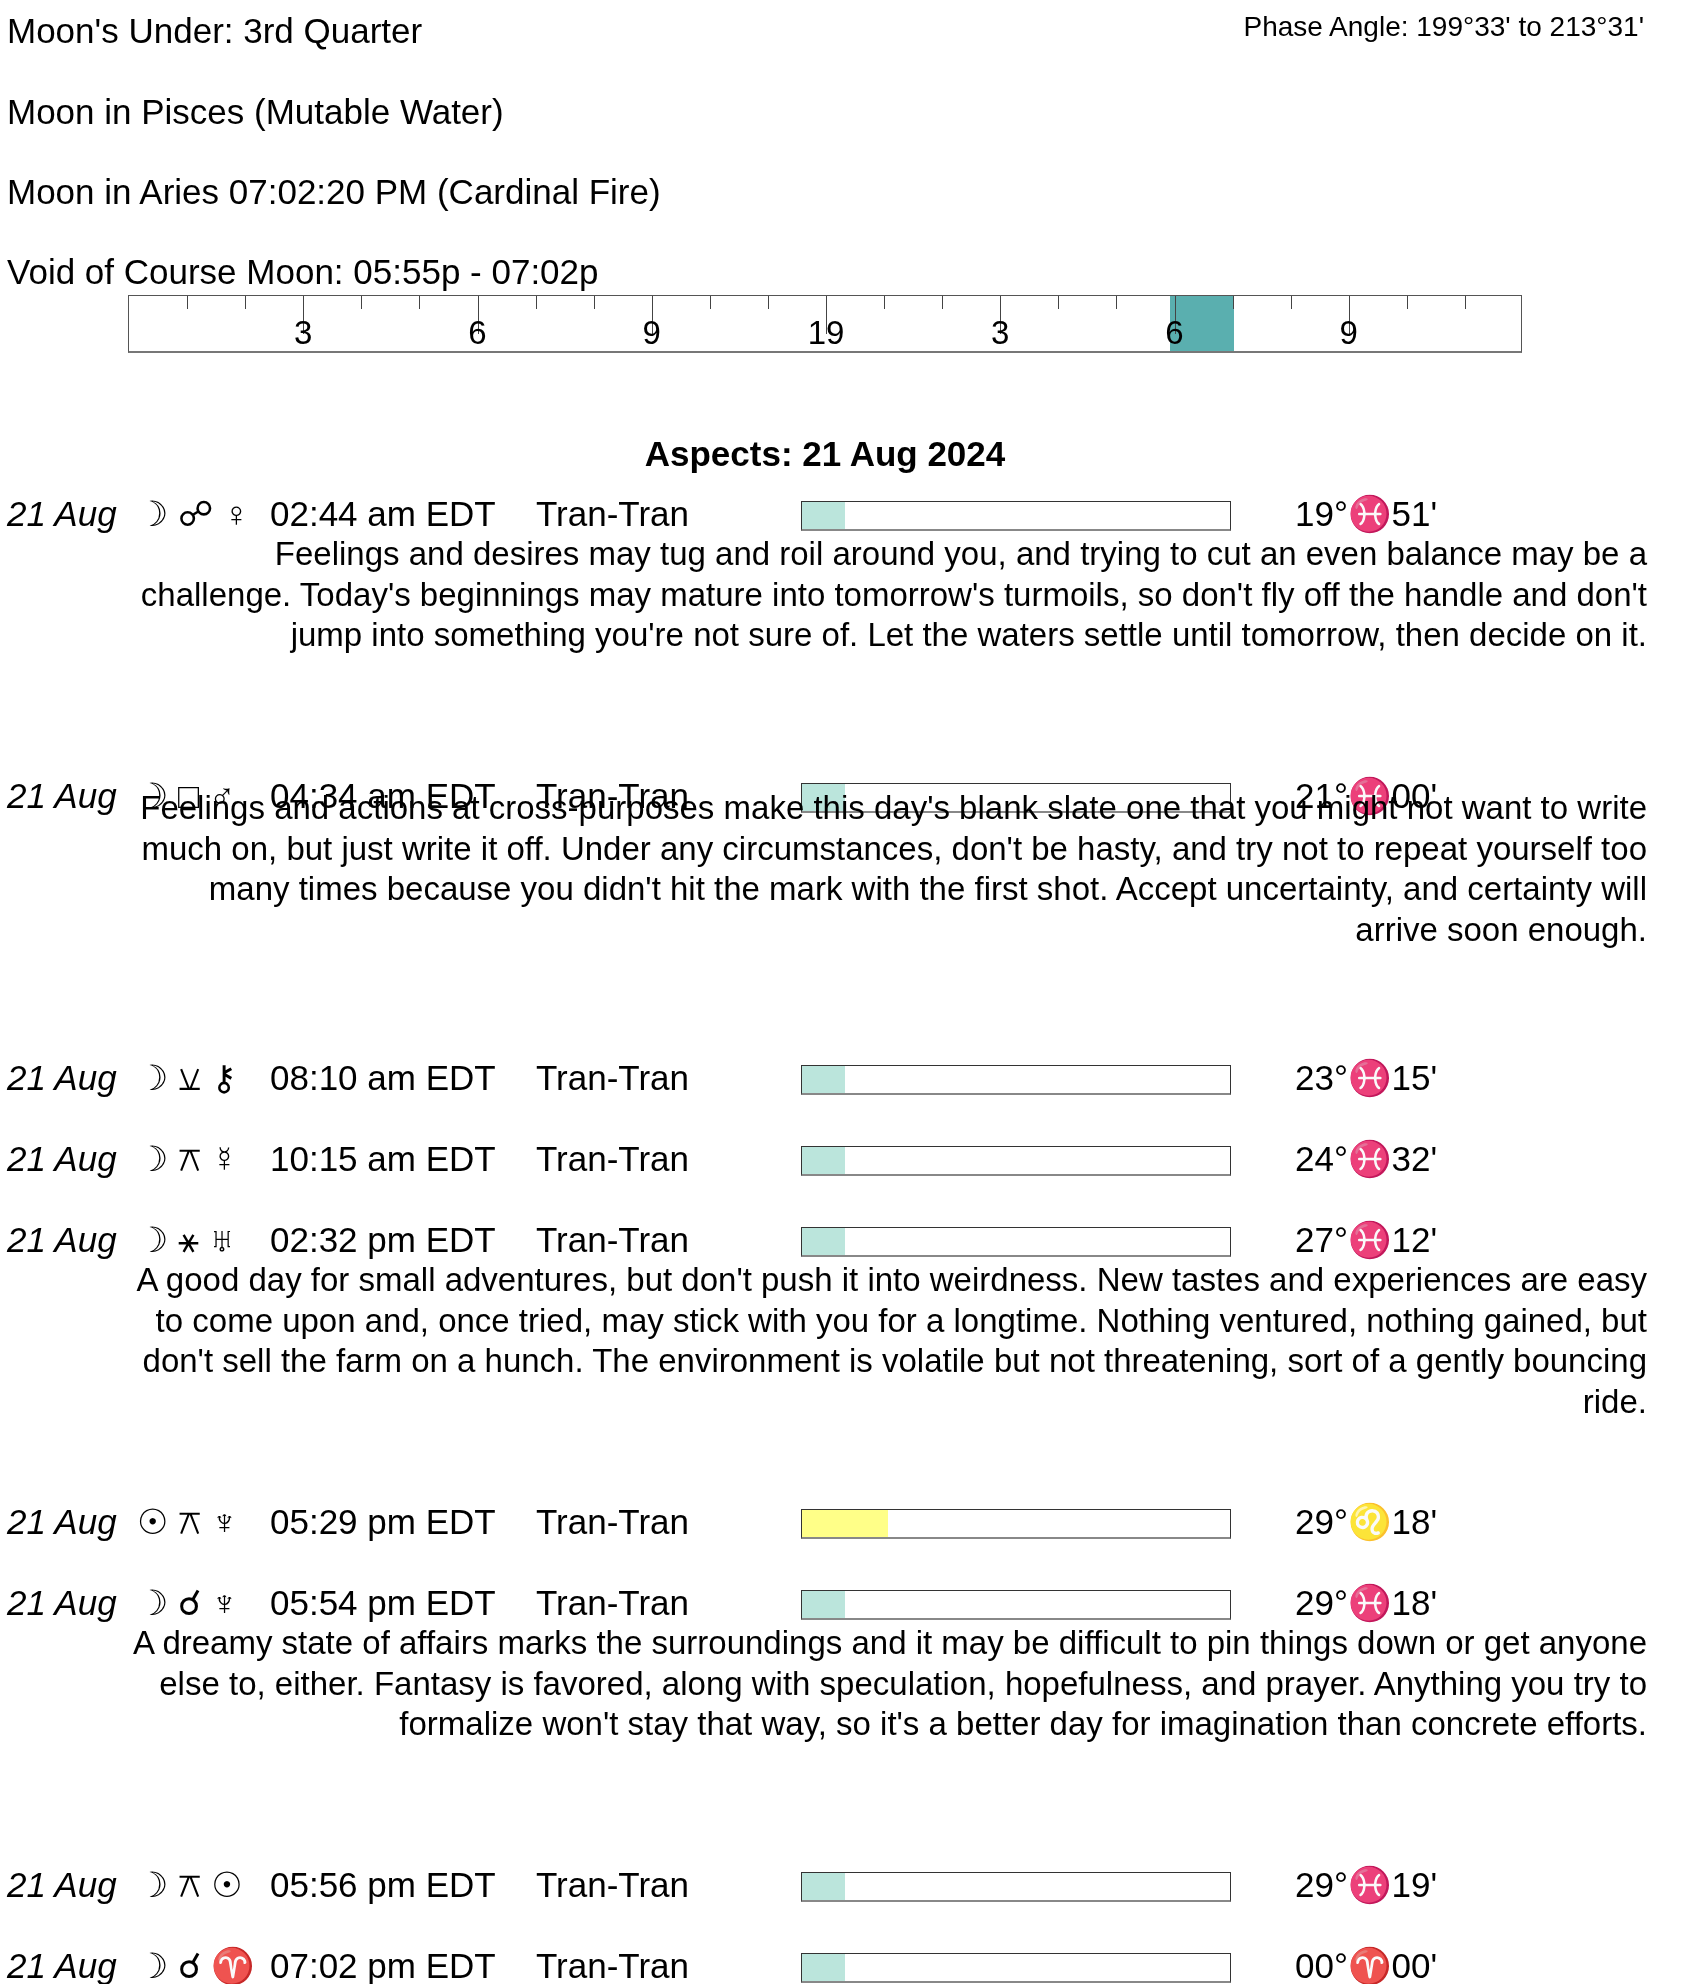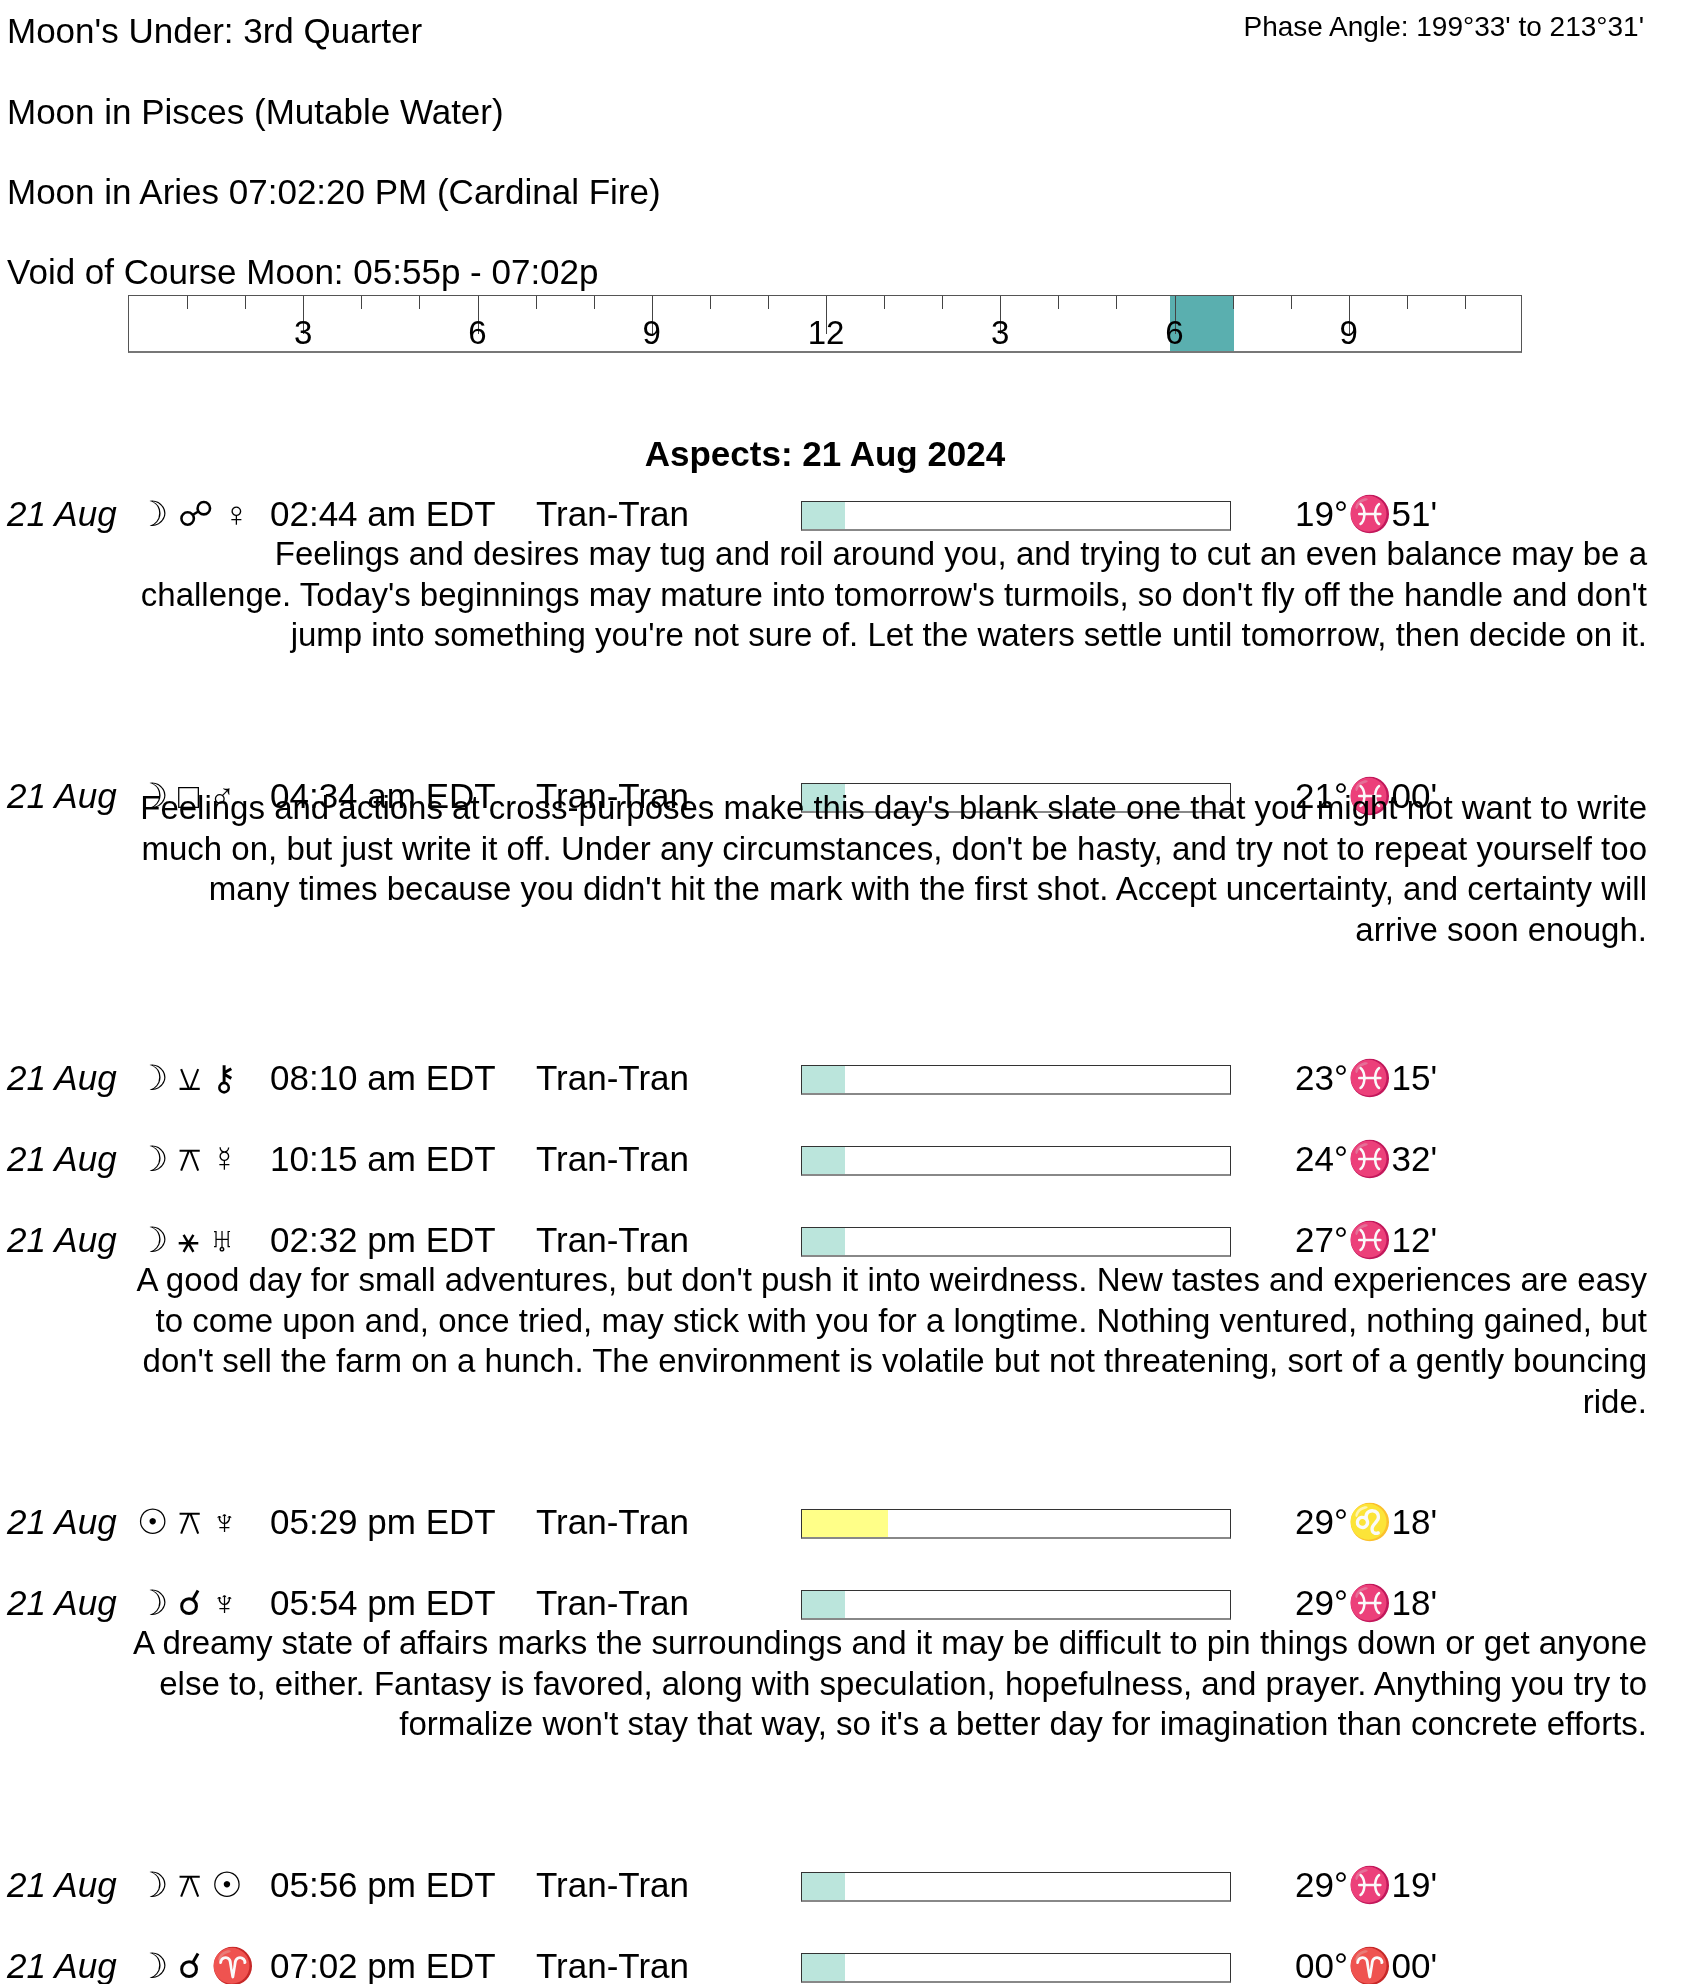--- a/index.html
+++ b/index.html
@@ -58,21 +58,21 @@
     <div class="tick minor" style="left: 987.417px;"></div>
     <div class="tick major" style="left: 1045.5px;"></div>
     <div class="tick minor" style="left: 1103.58px;"></div>
     <div class="tick minor" style="left: 1161.67px;"></div>
     <div class="tick major" style="left: 1219.75px;"></div>
     <div class="tick minor" style="left: 1277.83px;"></div>
     <div class="tick minor" style="left: 1335.92px;"></div>
     <div class="tlabel" style="left: 174.25px;">3</div>
     <div class="tlabel" style="left: 348.5px;">6</div>
     <div class="tlabel" style="left: 522.75px;">9</div>
-    <div class="tlabel" style="left: 697px;">12</div>
+    <div class="tlabel" style="left: 697px;">19</div>
     <div class="tlabel" style="left: 871.25px;">3</div>
     <div class="tlabel" style="left: 1045.5px;">6</div>
     <div class="tlabel" style="left: 1219.75px;">9</div>
   </div>
 
 <div class="abs" id="aspects-heading">Aspects: 21 Aug 2024</div>
 
 <div id="aspect-list">
     <div class="row" style="top: 494px;">
       <span class="r-date">21 Aug</span>

